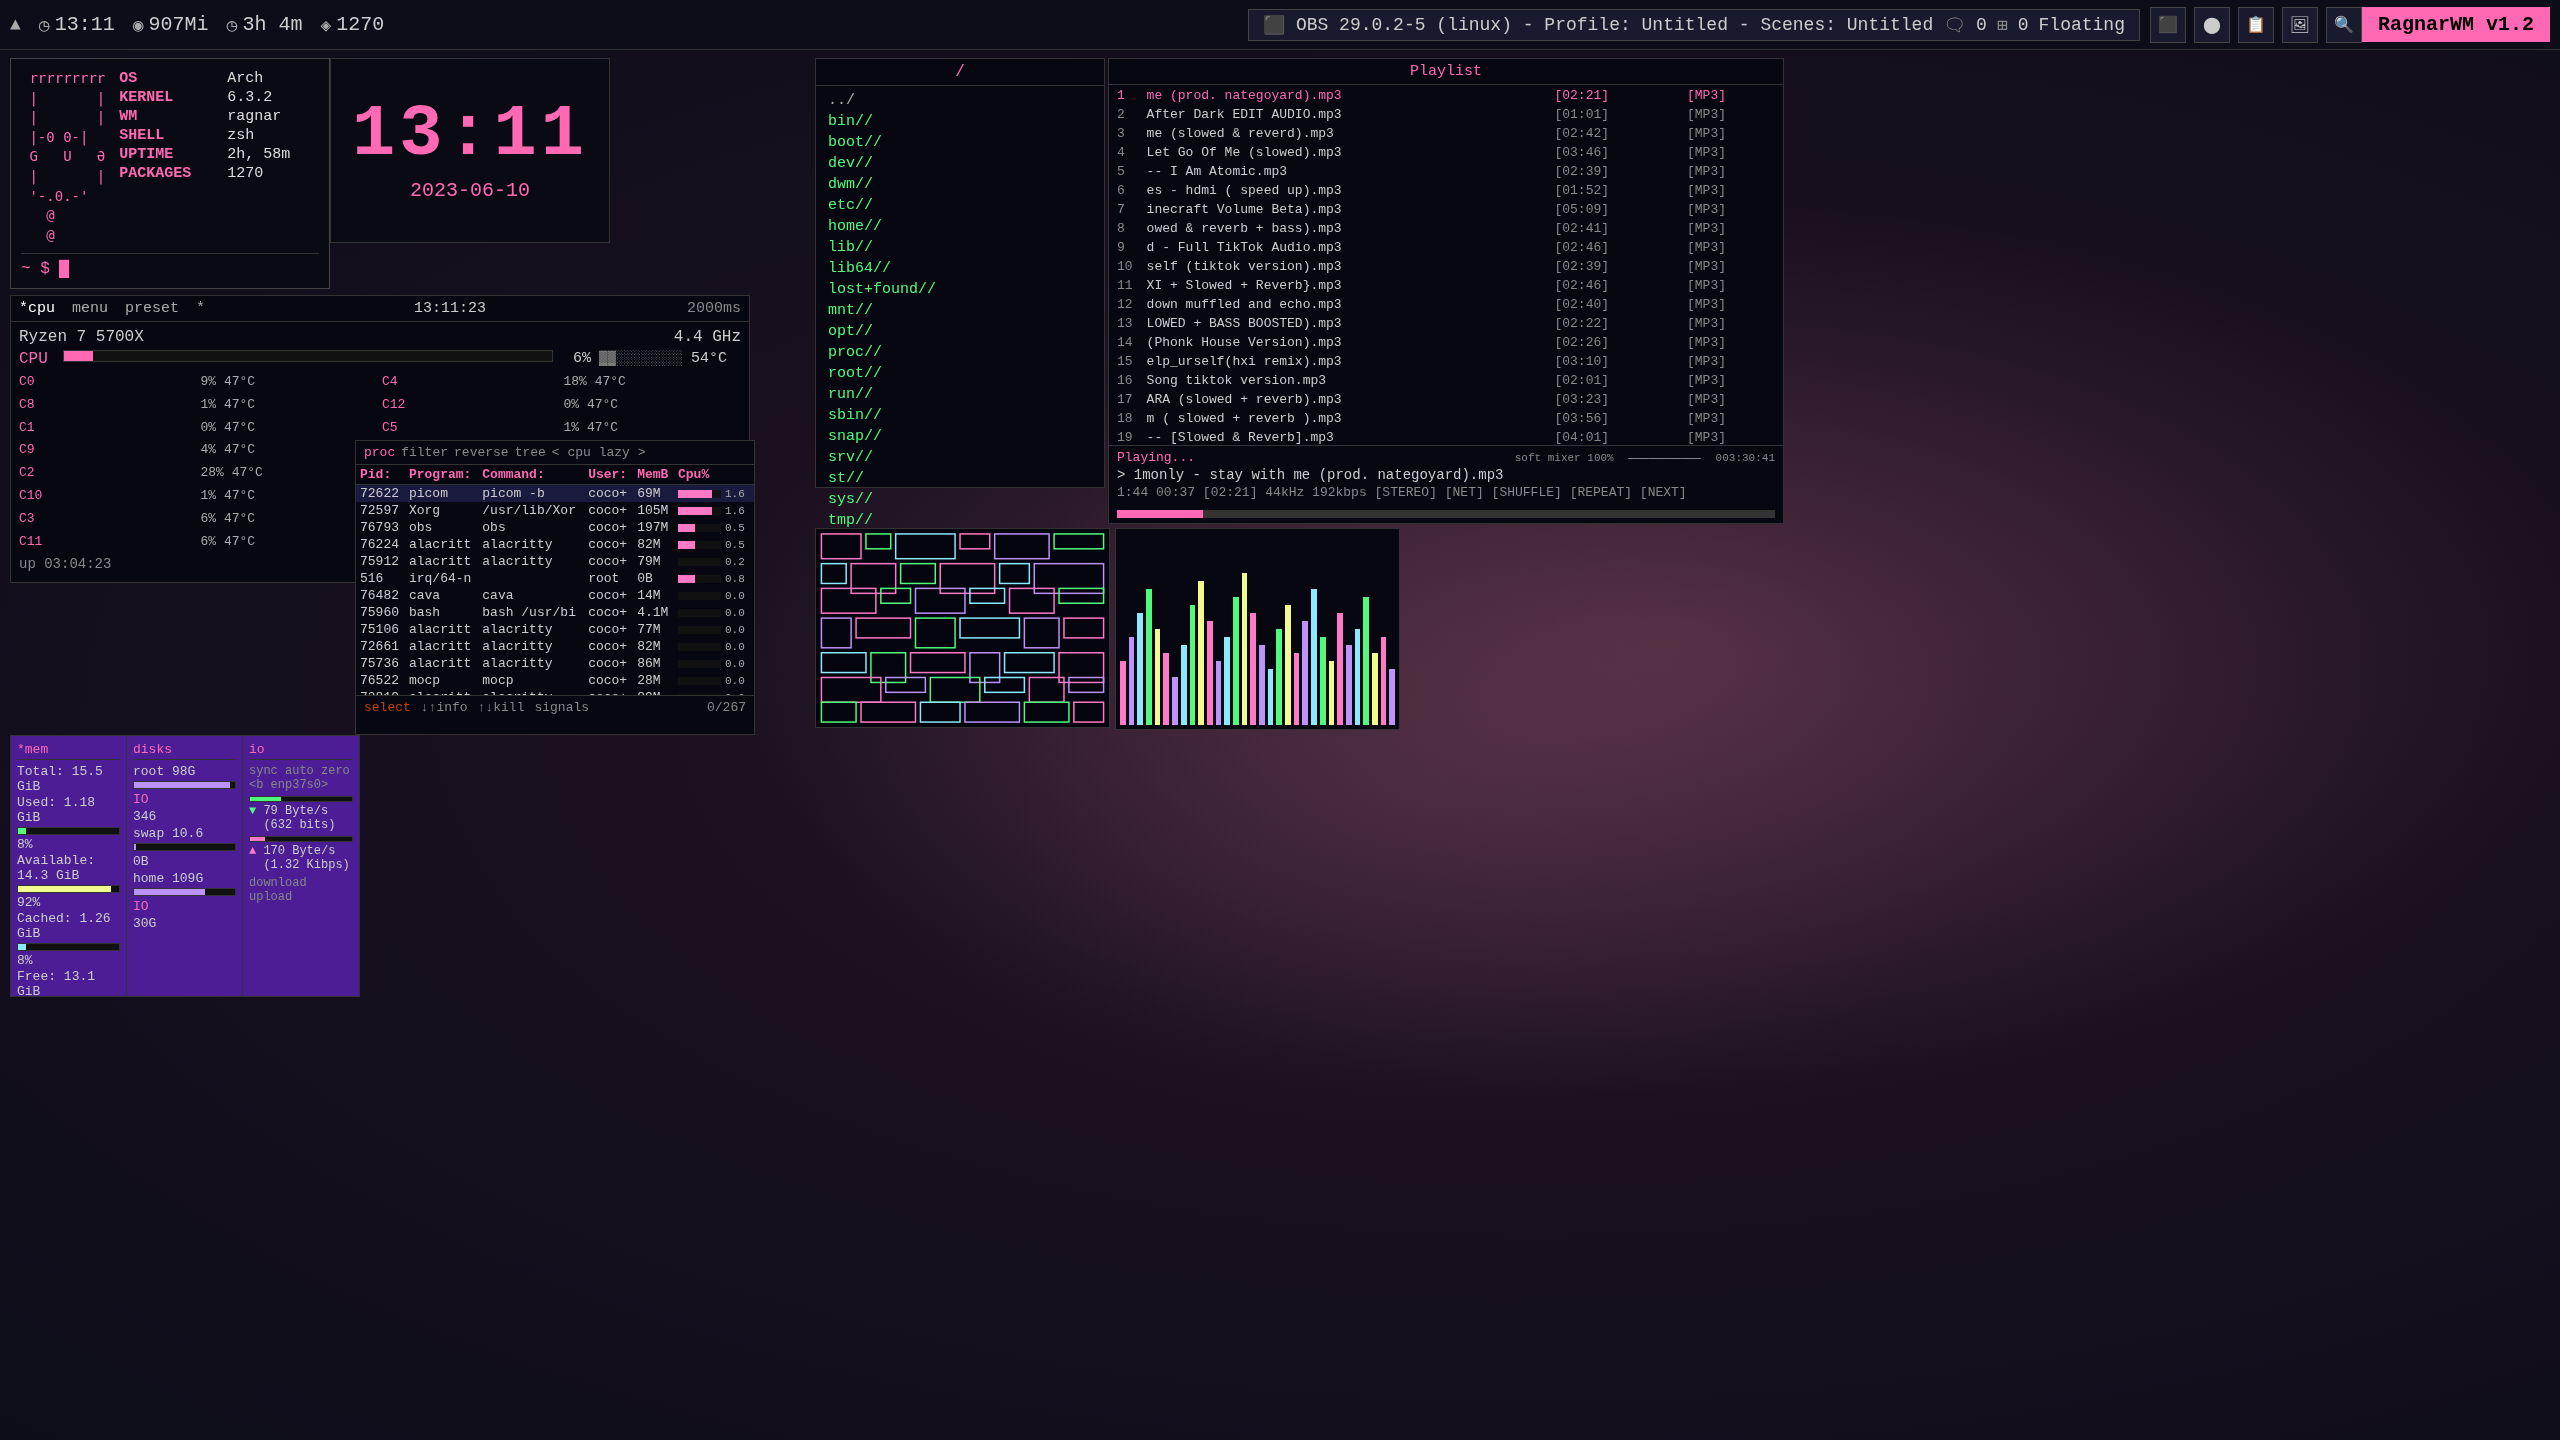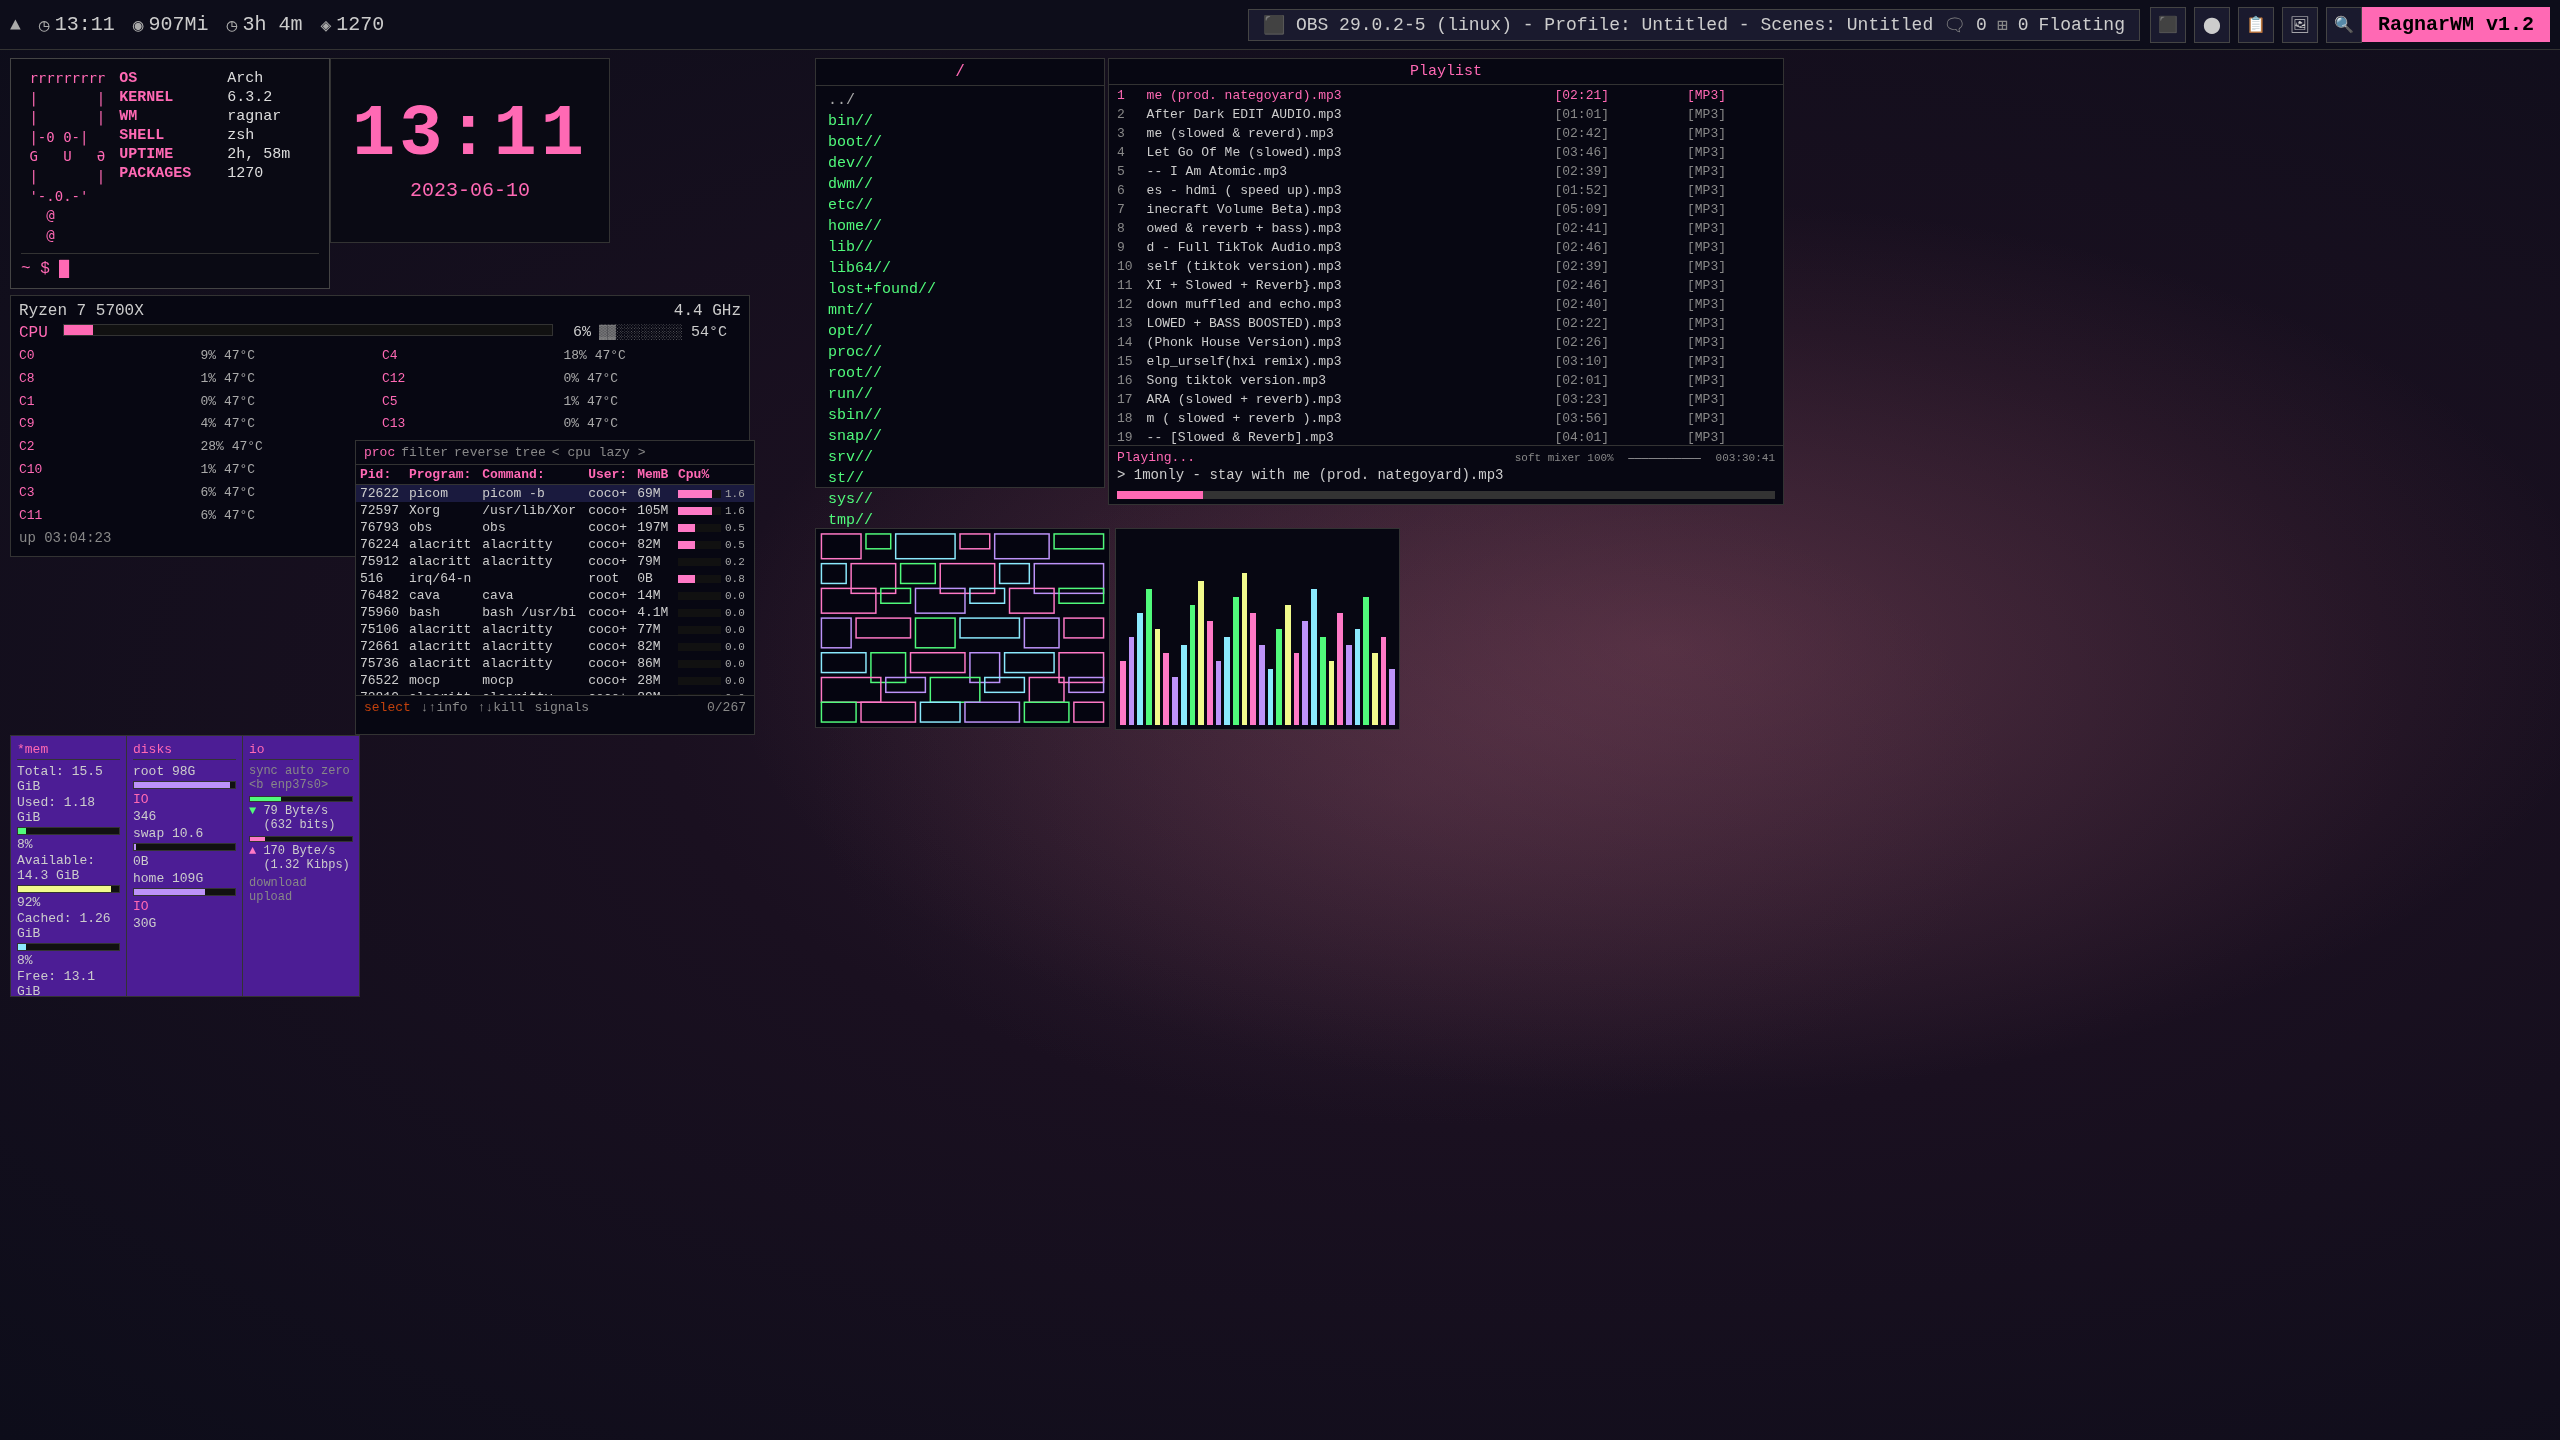--- a/index.html
+++ b/index.html
@@ -435,20 +435,30 @@
     <span>~ $ </span><span style="background:#ff69b4;color:#ff69b4;">█</span>
   </div>
 </div>
 
 <div class="window clock-win">
   <div class="clock-time">13:11</div>
   <div class="clock-date">2023-06-10</div>
 </div>
 
 <div class="window cpu-win">
+  <div class="cpu-win-header">
+    <div class="tabs">
+      <span class="active">*cpu</span>
+      <span>menu</span>
+      <span>preset</span>
+      <span>*</span>
+    </div>
+    <span class="cpu-title-center">13:11:23</span>
+    <span>2000ms</span>
+  </div>
   <div class="cpu-win-body">
     <div class="cpu-model-row">
       <span>Ryzen 7 5700X</span>
       <span>4.4 GHz</span>
     </div>
     <div class="cpu-bar-row">
       <span class="cpu-label">CPU</span>
       <div class="bar-container">
         <div class="bar-fill" style="width:6%"></div>
       </div>
@@ -952,20 +962,32 @@
   <div class="now-playing">
     <div style="display:flex;justify-content:space-between;align-items:center;">
       <span class="playing-label">Playing...</span>
       <span style="color:#888;font-size:11px;">
         <span>soft mixer 100%</span>
         <span style="color:#aaa;margin:0 8px;">———————————</span>
         <span>003:30:41</span>
       </span>
     </div>
     <div class="playing-title">&gt; 1monly - stay with me (prod. nategoyard).mp3</div>
+    <div class="playing-info">
+      <span>1:44</span>
+      <span>00:37</span>
+      <span>[02:21]</span>
+      <span>44kHz</span>
+      <span>192kbps</span>
+      <span>[STEREO]</span>
+      <span>[NET]</span>
+      <span>[SHUFFLE]</span>
+      <span>[REPEAT]</span>
+      <span>[NEXT]</span>
+    </div>
     <progress class="playing-progress" value="13" max="100"></progress>
   </div>
 </div>
 
 <div class="window maze-win">
   <svg class="maze-svg" viewBox="0 0 295 200">
 
     <rect x="0" y="0" width="295" height="200" fill="#050510"></rect>
 
     <rect x="5" y="5" width="40" height="25" fill="none" stroke="#ff79c6" stroke-width="1.5"></rect>

